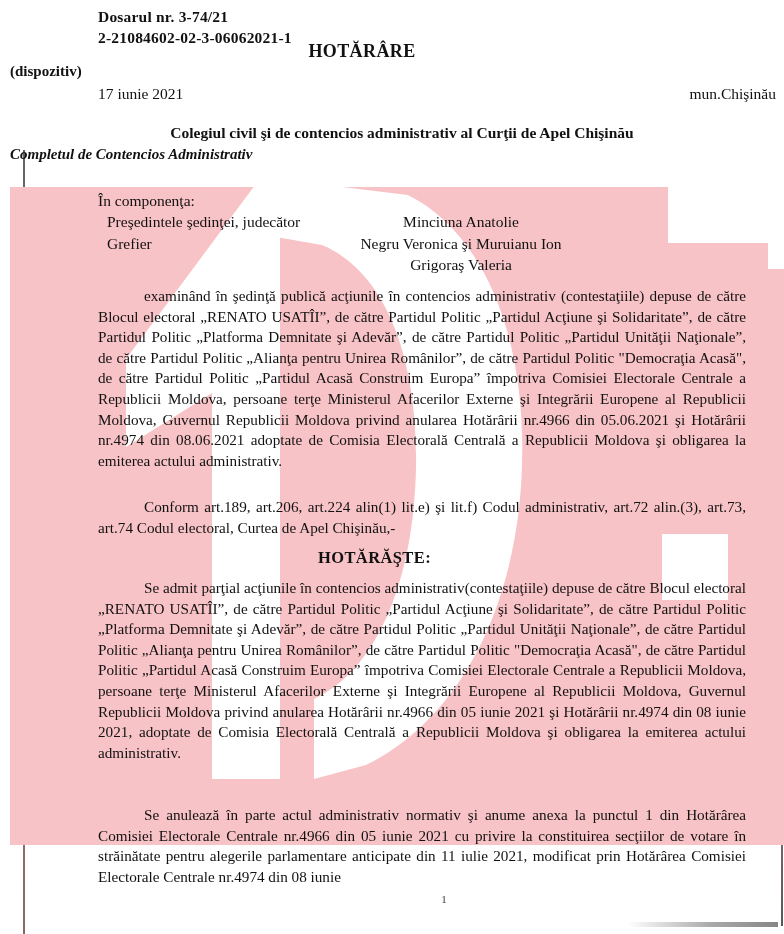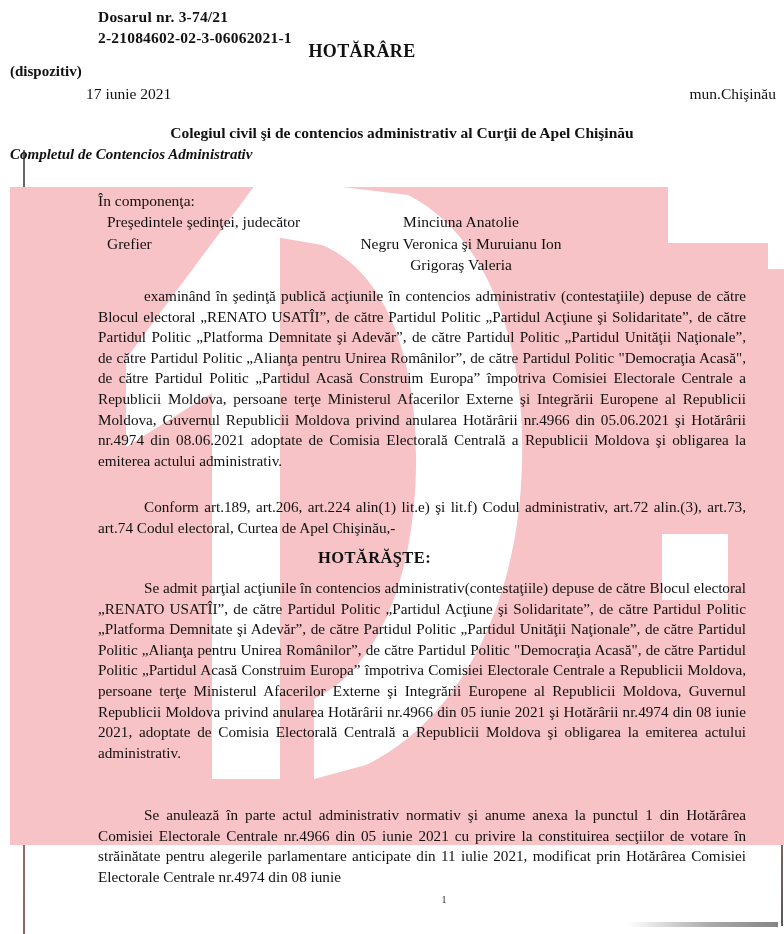--- a/index.html
+++ b/index.html
@@ -123,21 +123,21 @@
     letter-spacing: .4px;
   }
   .hot-sub {
     left: 0; top: 63px;
     width: 784px;
     font-weight: bold;
     font-size: 15px;
   }
 
   .date-line {
-    left: 76px; top: 85px;
+    left: 88px; top: 85px;
     font-size: 15.5px;
     text-align: right;
   }
   .city-line {
     right: 18px; top: 85px;
     font-size: 15.5px;
   }
 
   .colegiul {
     left: 0; top: 124px;

